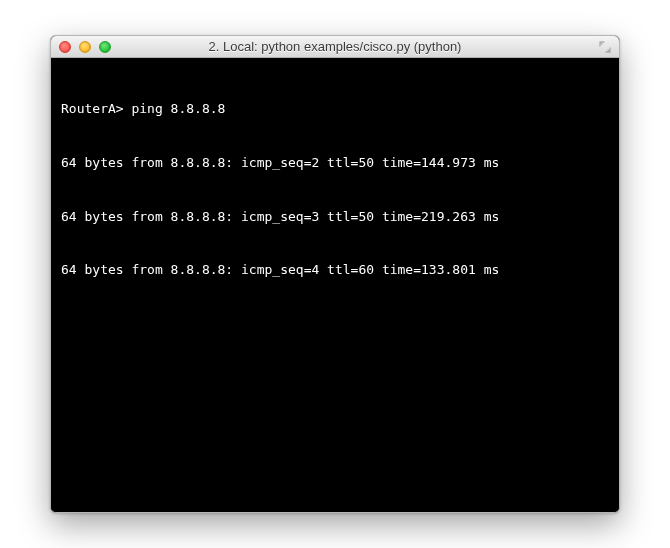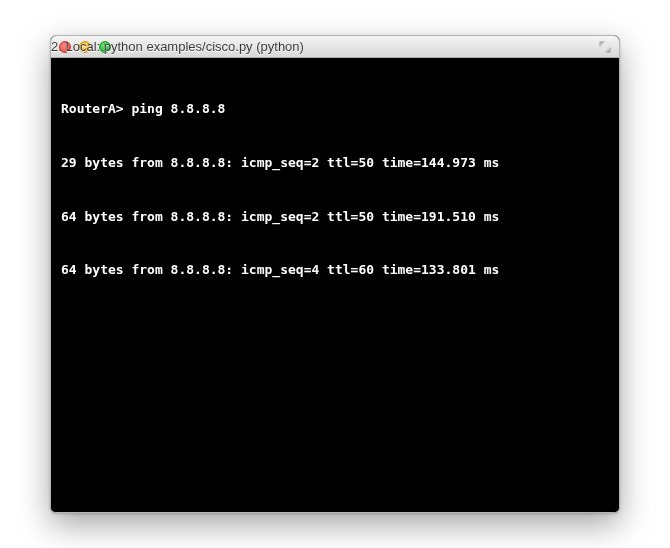--- a/index.html
+++ b/index.html
@@ -40,20 +40,21 @@
       height: 12px;
       border-radius: 50%;
       box-shadow: inset 0 0 1px rgba(0,0,0,0.4);
     }
     .tl.close { background: radial-gradient(circle at 40% 35%, #ff8a80, #ff5f57 60%, #e33e34); border: 0.5px solid #d43831; }
     .tl.min   { background: radial-gradient(circle at 40% 35%, #ffe07a, #ffbd2e 60%, #e1a116); border: 0.5px solid #d6991b; }
     .tl.max   { background: radial-gradient(circle at 40% 35%, #7ae27a, #28c940 60%, #1da82f); border: 0.5px solid #20a32f; }
     .title {
       position: absolute;
       left: 0; right: 0;
+      text-align: center;
       font-size: 13px;
       color: #3b3b3b;
       pointer-events: none;
       text-shadow: 0 1px 0 #fff;
     }
     .expand-icon {
       margin-left: auto;
       width: 12px;
       height: 12px;
       opacity: 0.45;
@@ -62,21 +63,21 @@
     .terminal {
       background: #000;
       color: #fff;
       font-family: "Menlo", "Monaco", "Consolas", monospace;
       font-size: 13px;
       line-height: 1.38;
       padding: 6px 10px 10px 10px;
       height: calc(100% - 22px);
       white-space: pre;
       overflow: hidden;
-      font-weight: bold;
+      font-weight: normal;
     }
     .line { white-space: pre; }
   </style>
 </head>
 <body>
 
 <div class="window">
   <div class="titlebar">
     <div class="traffic-lights">
       <div class="tl close"></div>
@@ -85,22 +86,22 @@
     </div>
     <div class="title">2. Local: python examples/cisco.py (python)</div>
     <div class="expand-icon">
       <svg viewBox="0 0 12 12" width="12" height="12">
         <path d="M1 5 L1 1 L5 1 M3 3 L1 1 M11 7 L11 11 L7 11 M9 9 L11 11" stroke="#6a6a6a" stroke-width="1.3" fill="none" stroke-linecap="round"></path>
       </svg>
     </div>
   </div>
   <div class="terminal">
     <div class="line">RouterA&gt; ping 8.8.8.8</div>
-    <div class="line">29 bytes from 8.8.8.8: icmp_seq=2 ttl=50 time=144.973 ms</div>
-    <div class="line">64 bytes from 8.8.8.8: icmp_seq=2 ttl=50 time=191.510 ms</div>
+    <div class="line">64 bytes from 8.8.8.8: icmp_seq=2 ttl=50 time=144.973 ms</div>
+    <div class="line">64 bytes from 8.8.8.8: icmp_seq=3 ttl=50 time=219.263 ms</div>
     <div class="line">64 bytes from 8.8.8.8: icmp_seq=4 ttl=60 time=133.801 ms</div>
     <div class="line"></div>
     
     
     
     
     
     
     
     

